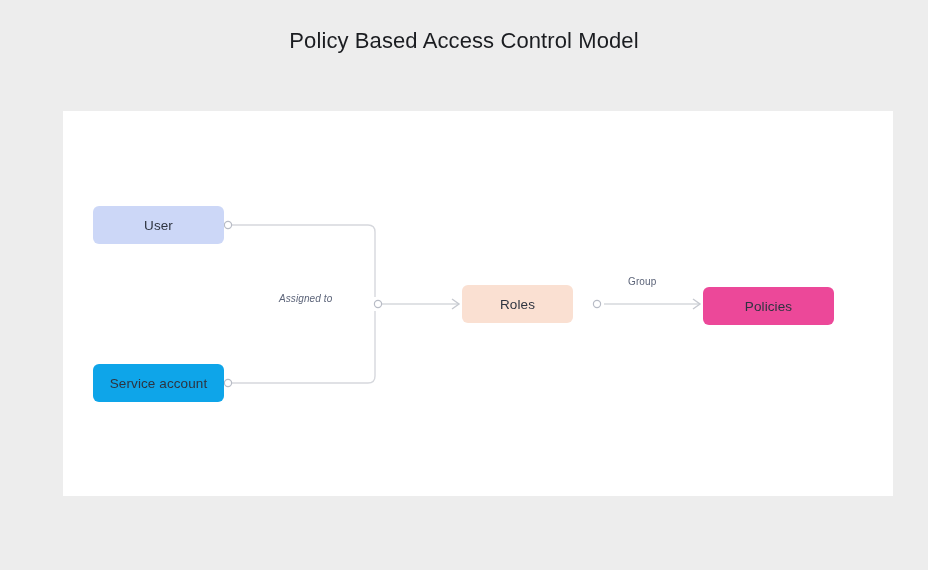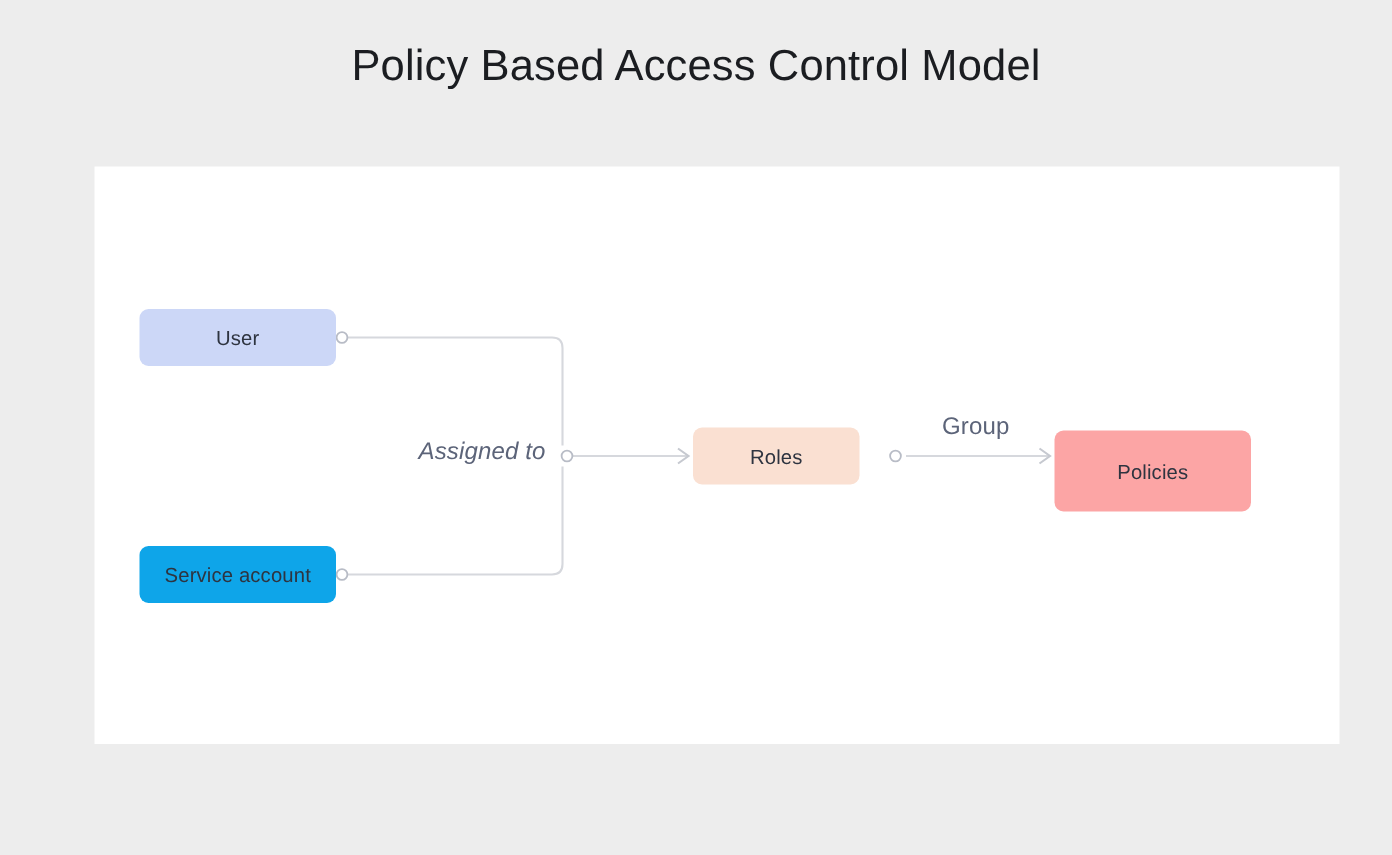--- a/index.html
+++ b/index.html
@@ -13,21 +13,21 @@
     font-family: "Liberation Sans", sans-serif;
     overflow: hidden;
     position: relative;
   }
   #page-title {
     position: absolute;
     left: 0;
     top: 28px;
     width: 928px;
     text-align: center;
-    font-size: 29px;
+    font-size: 22px;
     font-weight: 400;
     color: #1b1d21;
     letter-spacing: 0.1px;
   }
   #canvas {
     position: absolute;
     left: 63px;
     top: 111px;
     width: 799px;
     height: 385px;
@@ -70,26 +70,26 @@
     left: 399px;
     top: 174px;
     width: 111px;
     height: 38px;
     background: #fae0d2;
   }
   .node-policies {
     left: 640px;
     top: 176px;
     width: 131px;
-    height: 54px;
-    background: #fca5a5;
+    height: 38px;
+    background: #ec4899;
   }
   .edge-label {
     position: absolute;
-    font-size: 16px;
+    font-size: 10px;
     color: #5c6479;
     letter-spacing: 0.1px;
     white-space: nowrap;
   }
   .label-assigned-to {
     left: 216px;
     top: 182px;
     font-style: italic;
   }
   .label-group {

